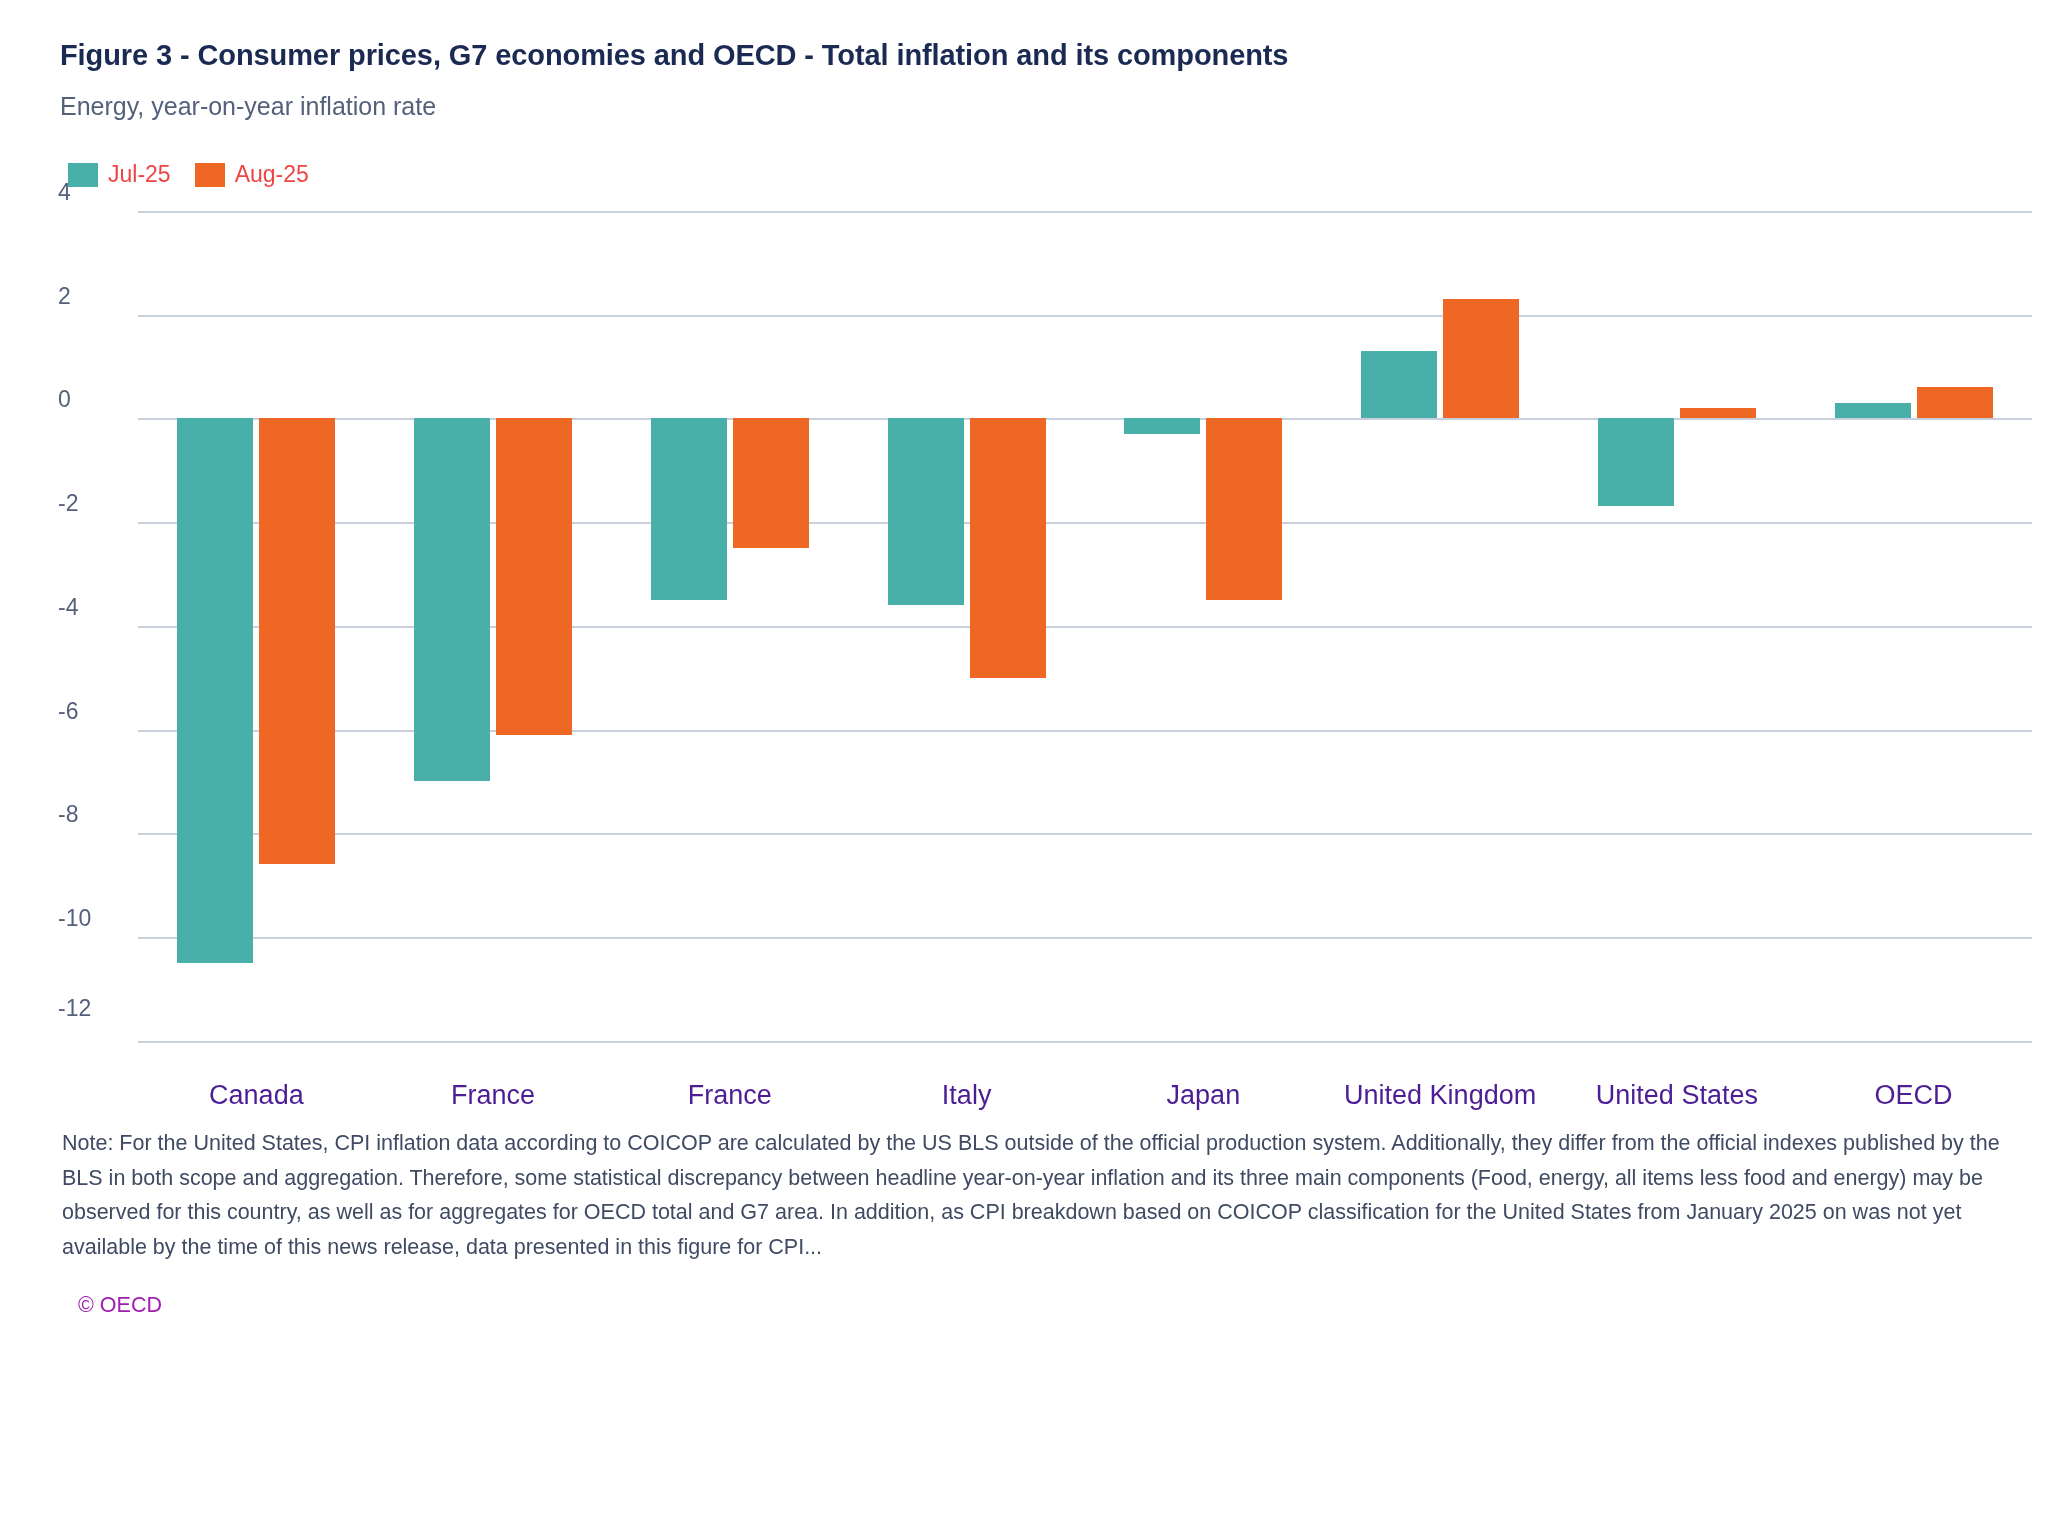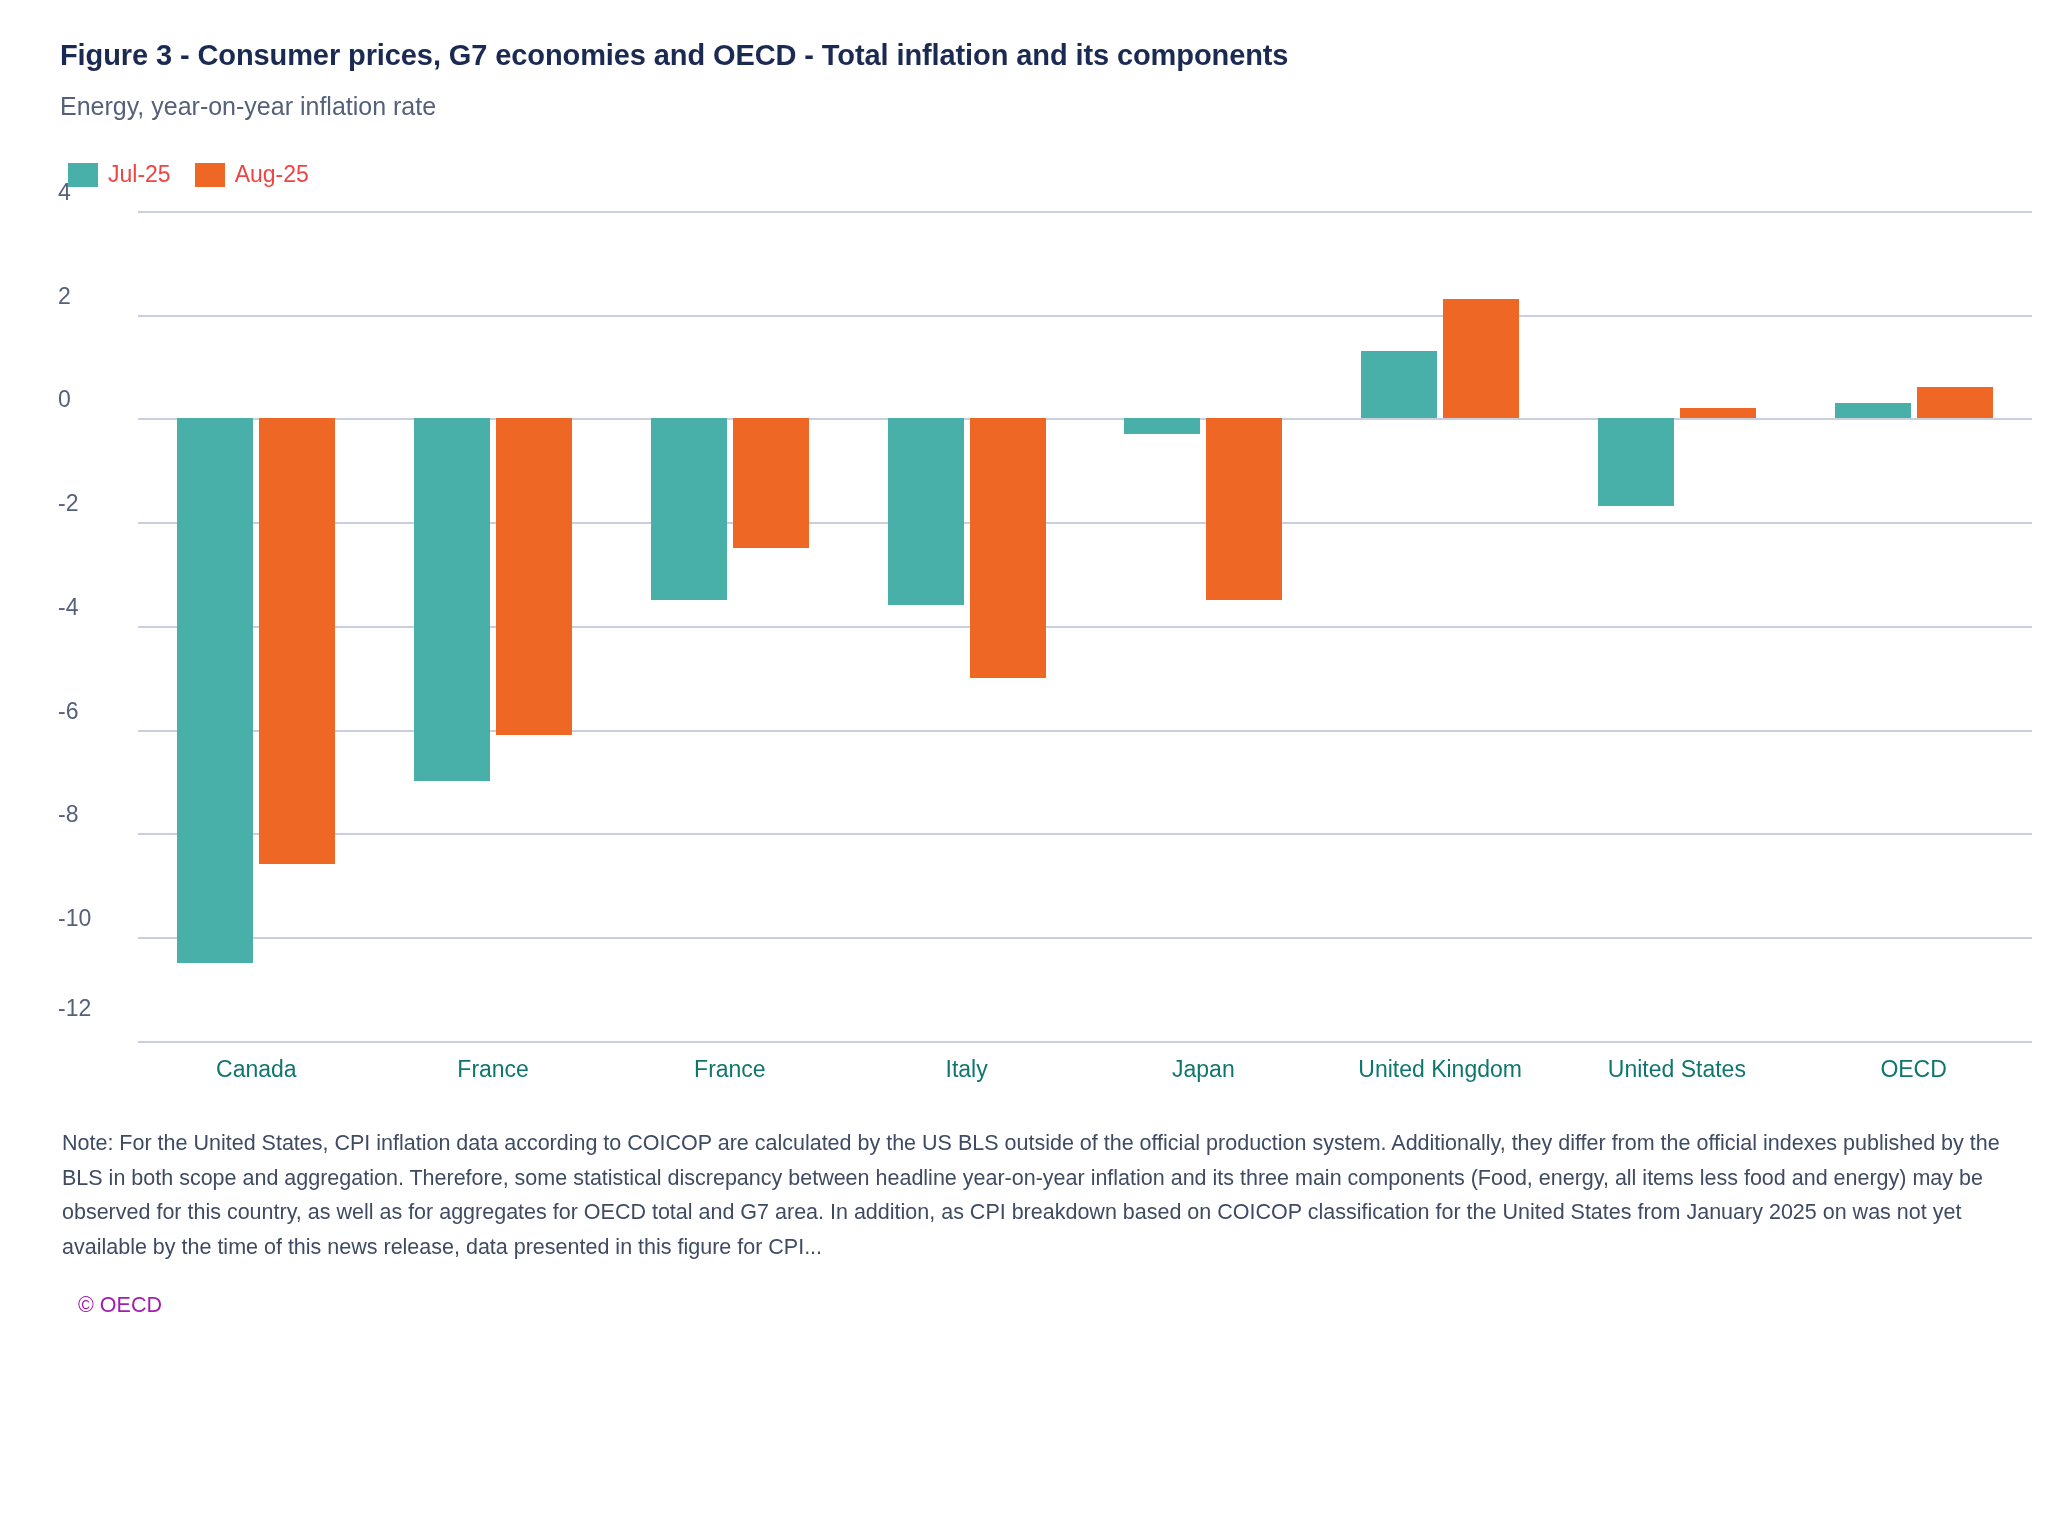--- a/index.html
+++ b/index.html
@@ -116,23 +116,24 @@
   .xaxis {
     position: absolute;
     left: 78px;
     right: 0;
     top: 845px;
     display: flex;
   }
   .xtick {
     flex: 1 1 0;
     text-align: center;
-    font-size: 23px;
-    color: #0f766e;
+    font-size: 27px;
+    color: #4c1d95;
     white-space: nowrap;
+    margin-top: 24px;
   }
 
   
   .footer {
     margin-top: 10px;
     padding-left: 2px;
   }
   .source-line {
     font-size: 21.5px;
     color: #3f4a63;

